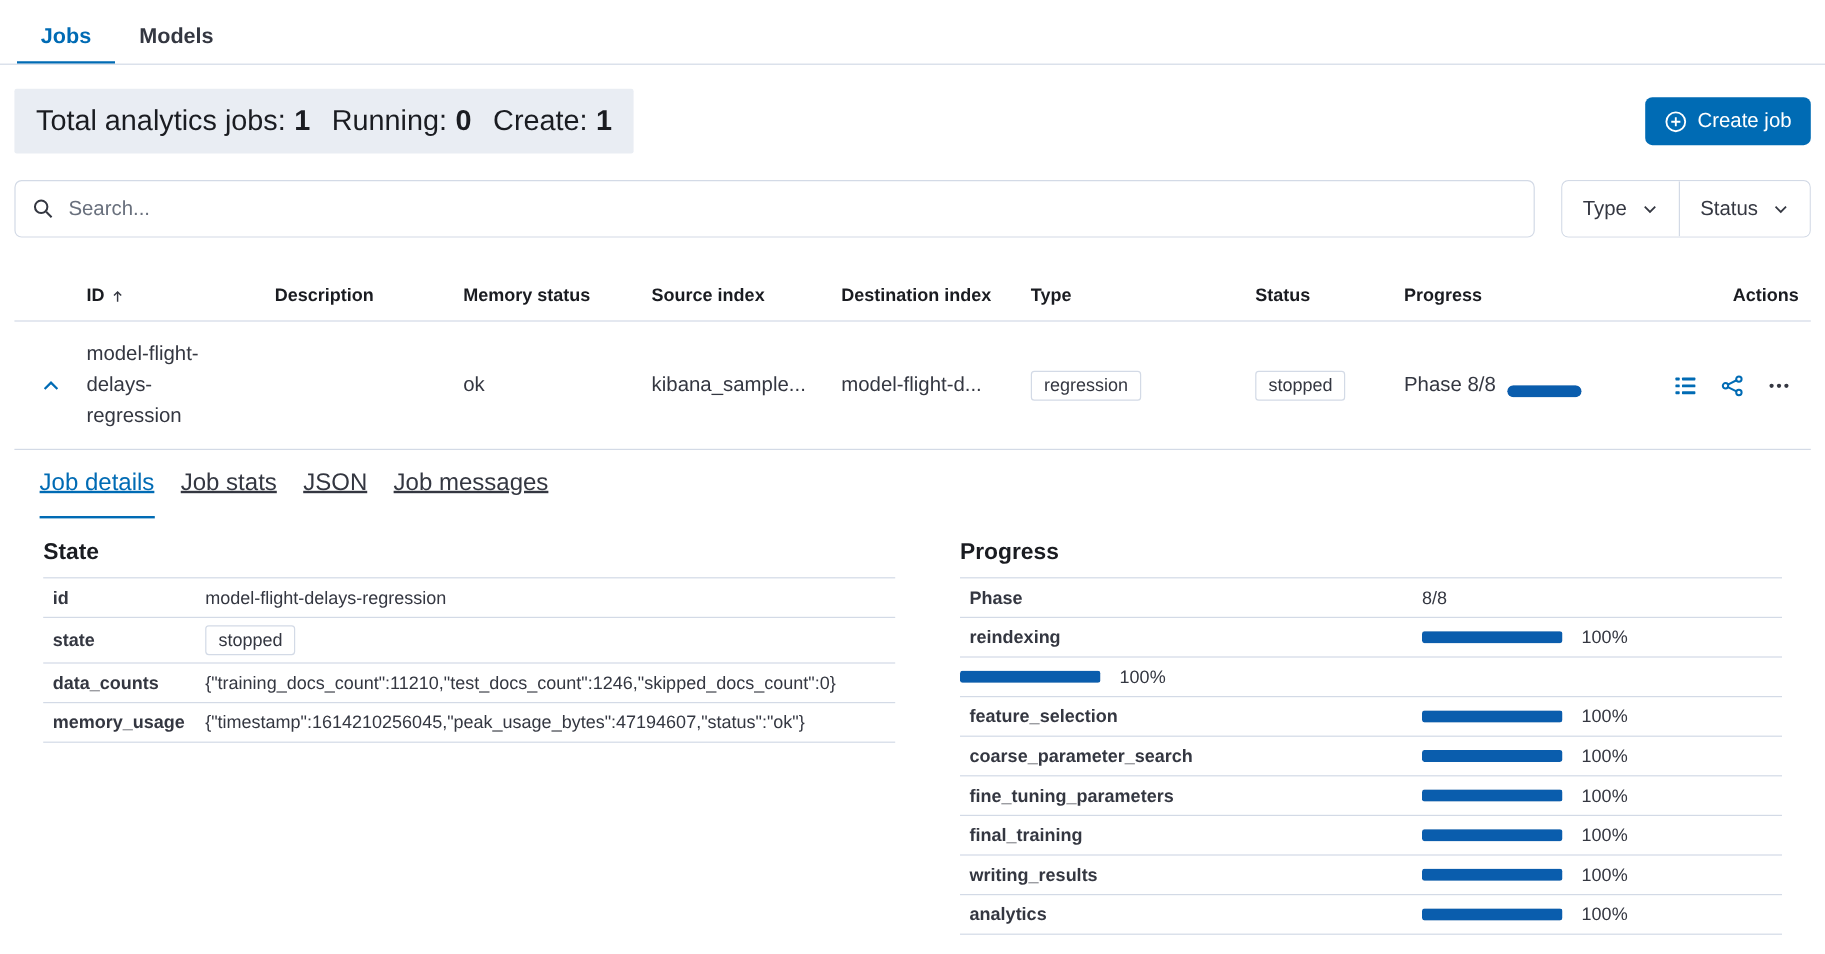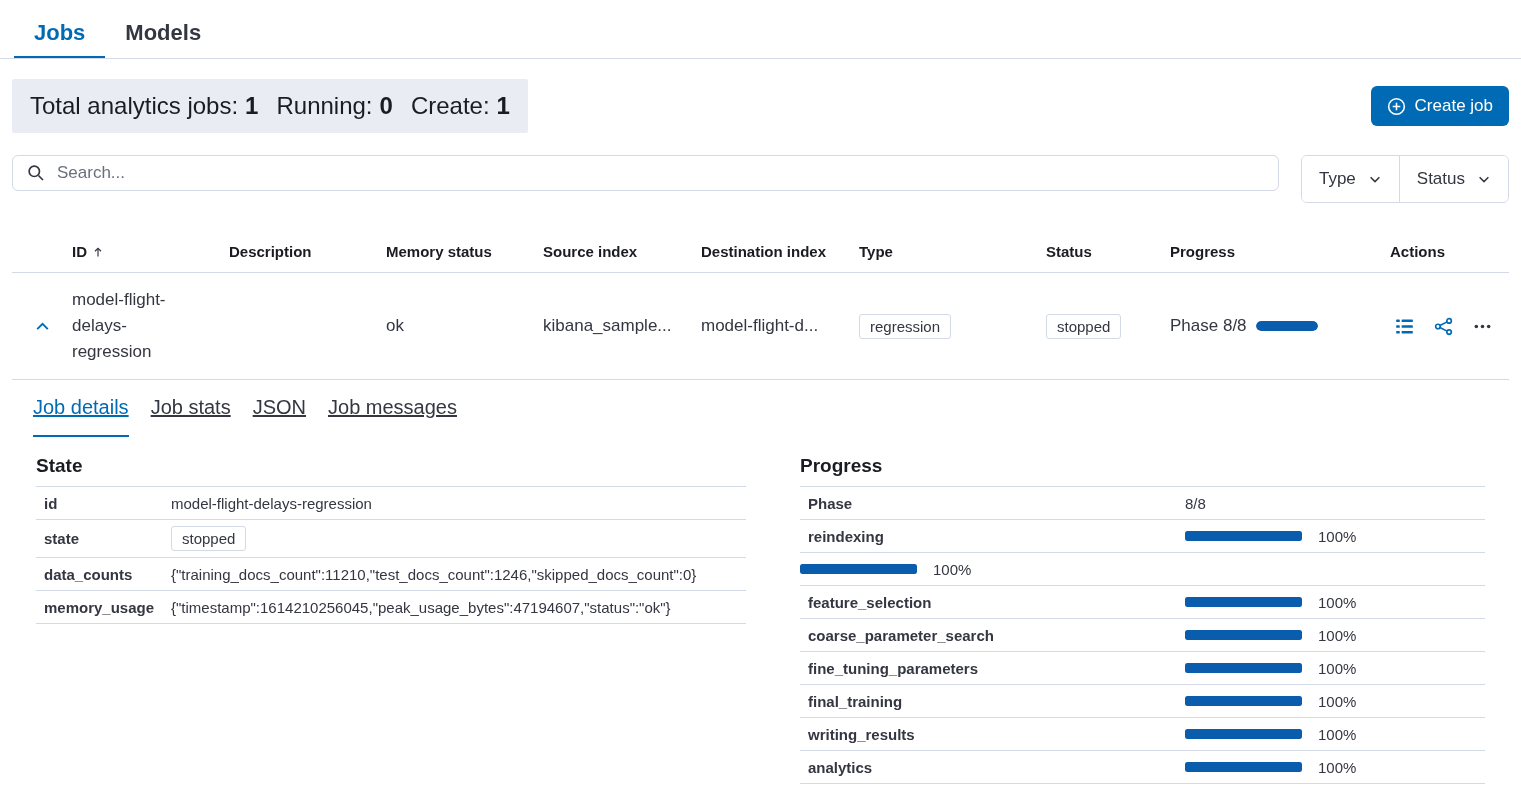--- a/index.html
+++ b/index.html
@@ -3,48 +3,48 @@
 <meta charset="utf-8">
 <style>
   * { box-sizing: border-box; margin: 0; padding: 0; }
   body {
     width: 1521px; height: 795px; overflow: hidden;
     font-family: "Liberation Sans", sans-serif;
     color: #343741; background: #fff;
   }
   
   .top-tabs { display: flex; padding: 10px 0 0 14px; border-bottom: 1px solid #D3DAE6; }
-  .top-tab { padding: 10px 20px 12px; font-size: 22px; font-weight: 600; color: #343741; cursor: pointer; }
+  .top-tab { padding: 10px 20px 12px; font-size: 18px; font-weight: 600; color: #343741; cursor: pointer; }
   .top-tab.active { color: #006BB4; box-shadow: inset 0 -2px 0 #006BB4; }
   
   .stats-row { display: flex; justify-content: space-between; align-items: center; padding: 20px 12px 0; }
   .stats-bar { background: #E9EDF3; border-radius: 2px; padding: 13px 18px; font-size: 24px; color: #1A1C21; display: flex; align-items: center; }
   .stats-bar .lbl { margin-right: 7px; }
   .stats-bar .val { font-weight: 700; margin-right: 18px; }
   .stats-bar .val:last-child { margin-right: 0; }
   .create-job { display: flex; align-items: center; gap: 9px; background: #006BB4; color: #fff; border: none; border-radius: 6px; height: 40px; padding: 0 16px; font-size: 17px; font-family: inherit; cursor: pointer; }
   
   .search-row { display: flex; gap: 22px; padding: 22px 12px 0; }
-  .search-box { flex: 1; display: flex; align-items: center; gap: 12px; height: 36px; border: 1px solid #D3DAE6; border-radius: 6px; padding: 0 14px; background: #fff; }
+  .search-box { flex: 1; display: flex; align-items: center; gap: 12px; height: 48px; border: 1px solid #D3DAE6; border-radius: 6px; padding: 0 14px; background: #fff; }
   .search-box input { border: none; outline: none; flex: 1; font-size: 17px; font-family: inherit; color: #343741; background: transparent; }
   .search-box input::placeholder { color: #69707D; }
   .filter-group { display: flex; height: 48px; border: 1px solid #D3DAE6; border-radius: 6px; overflow: hidden; background: #fff; }
   .filter-btn { display: flex; align-items: center; gap: 12px; padding: 0 17px; border: none; background: #fff; font-size: 17px; font-family: inherit; color: #343741; cursor: pointer; }
   .filter-btn + .filter-btn { border-left: 1px solid #D3DAE6; }
   
   .jobs-table { margin: 34px 12px 0; }
   .tr { display: grid; grid-template-columns: 60px 157px 157px 157px 158px 158px 187px 124px 220px 1fr; align-items: center; }
   .thead { border-bottom: 1px solid #D3DAE6; padding: 6px 0 12px; font-size: 15px; font-weight: 700; color: #1A1C21; }
   .th { display: flex; align-items: center; gap: 5px; }
-  .th.right { padding-right: 10px; }
+  .th.right { justify-content: flex-end; padding-right: 10px; }
   .data-row { padding: 14px 0; border-bottom: 1px solid #D3DAE6; font-size: 17px; }
   .cell-id { line-height: 26px; padding-right: 45px; word-break: break-word; }
   .expand-btn { background: none; border: none; cursor: pointer; padding: 4px; margin-left: 18px; display: flex; }
   .badge { display: inline-block; border: 1px solid #D3DAE6; border-radius: 3px; padding: 3px 10px; font-size: 15px; color: #343741; background: #fff; white-space: nowrap; }
-  .cell-progress { display: flex; align-items: center; gap: 9px; }
+  .cell-progress { display: flex; align-items: flex-end; gap: 9px; }
   .row-bar-track { width: 62px; height: 10px; border-radius: 5px; background: #D3DAE6; overflow: hidden; }
   .row-bar-fill { height: 100%; background: #0A5DAD; border-radius: 5px; }
   .cell-actions { display: flex; justify-content: flex-end; align-items: center; gap: 14px; padding-right: 14px; }
   .icon-btn { background: none; border: none; cursor: pointer; padding: 3px; display: flex; }
   
   .expanded { border-bottom: 1px solid #D3DAE6; padding-bottom: 20px; }
   .detail-tabs { display: flex; gap: 22px; padding: 16px 0 0 21px; }
   .detail-tab { font-size: 20px; padding-bottom: 16px; color: #343741; cursor: pointer; border-bottom: 2px solid transparent; text-decoration: underline; }
   .detail-tab.active { color: #006BB4; border-bottom-color: #006BB4; }
   .detail-content { display: flex; gap: 54px; padding: 4px 24px 0; }

